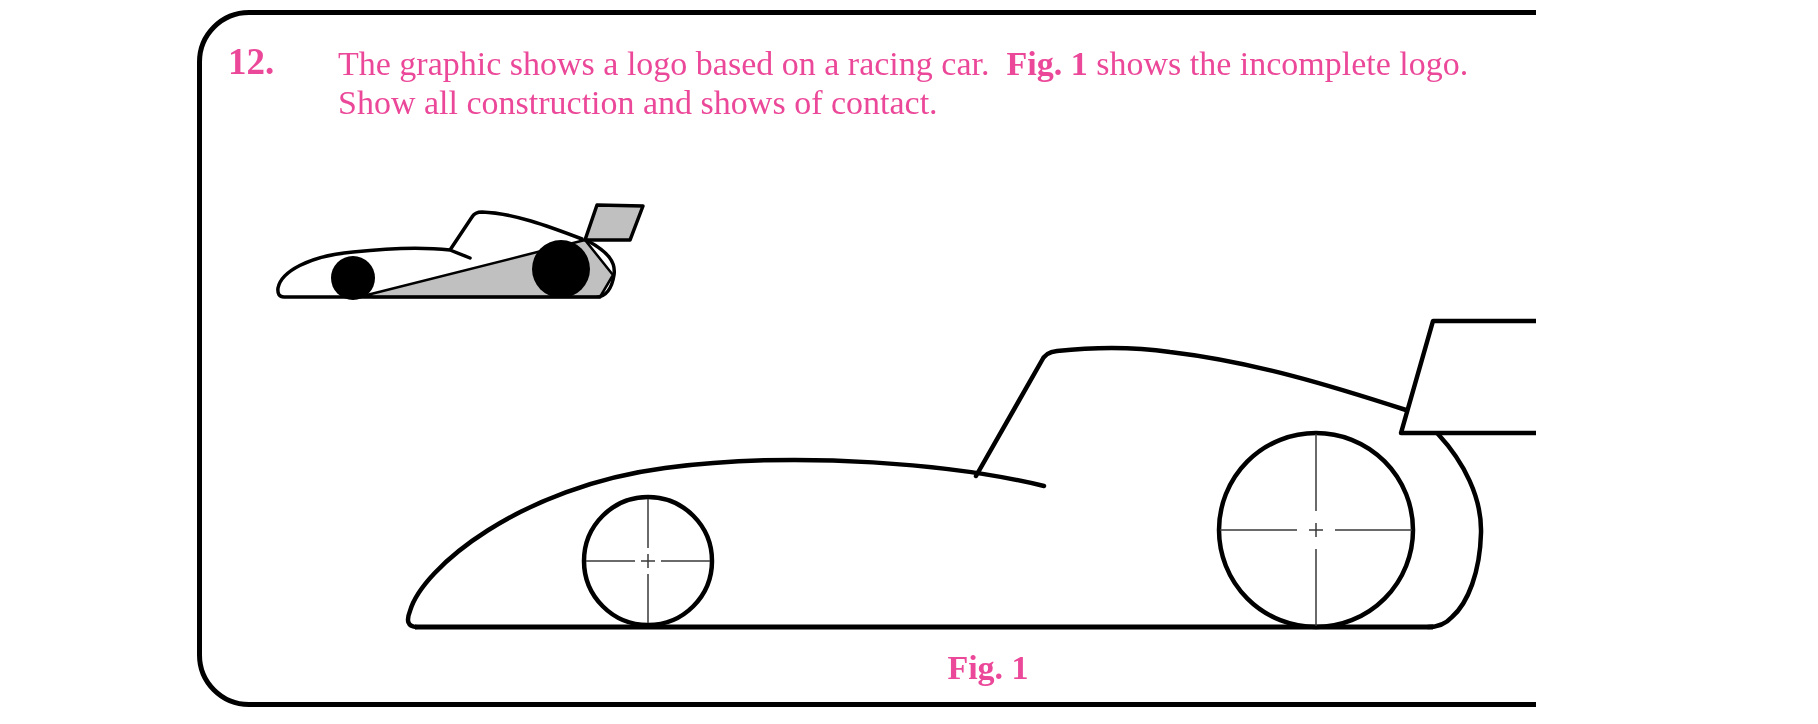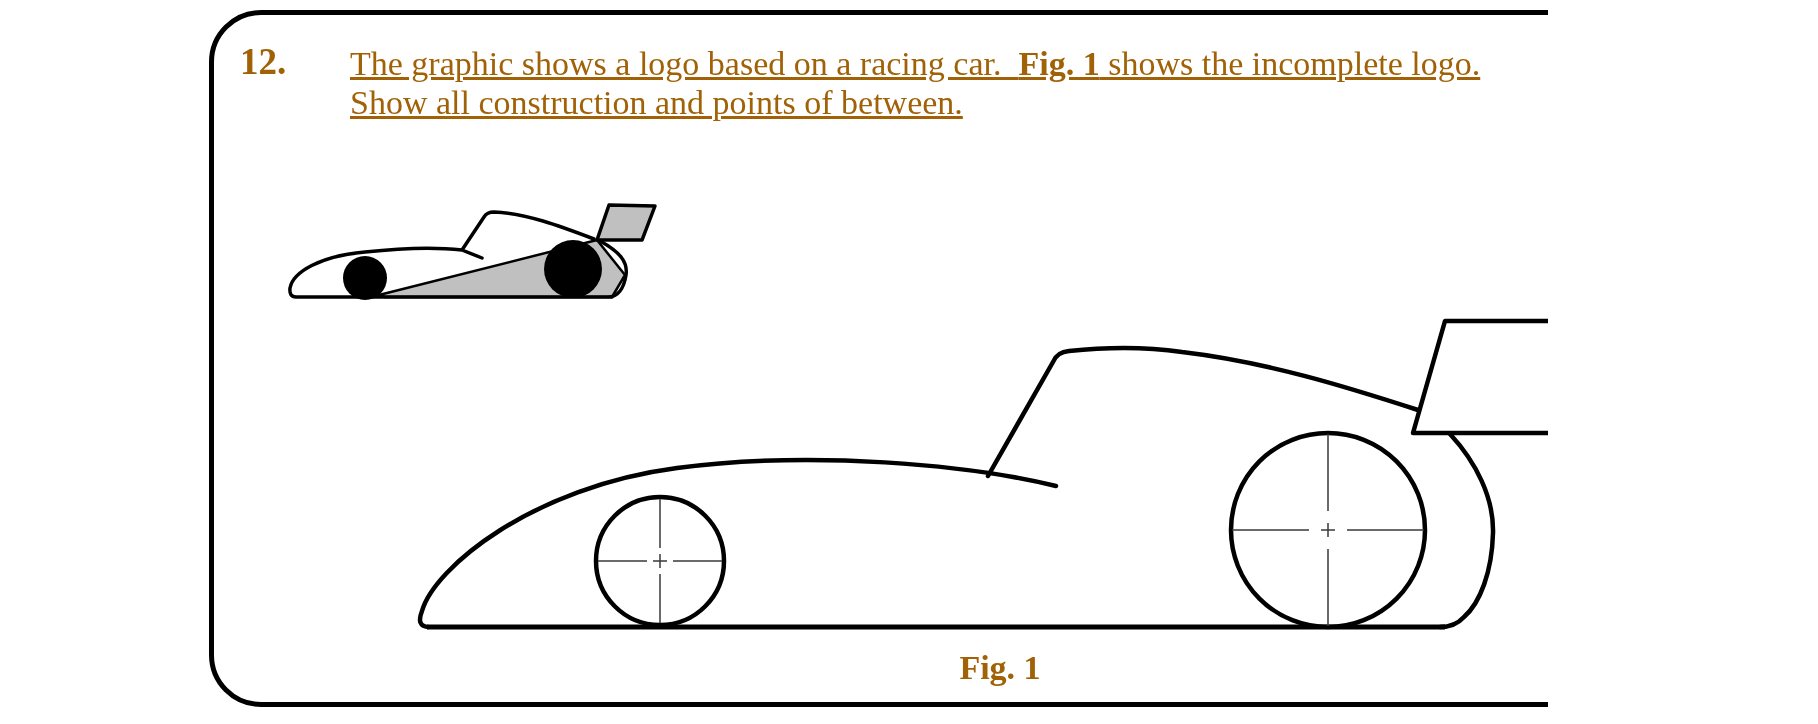--- a/index.html
+++ b/index.html
@@ -6,23 +6,22 @@
     margin: 0;
     padding: 0;
     background: #ffffff;
   }
   .canvas {
     position: relative;
     width: 1536px;
     height: 724px;
     background: #ffffff;
     font-family: "Liberation Serif", "DejaVu Serif", serif;
-    color: #a16207;
+    color: #ec4899;
     overflow: hidden;
-    margin-left: 12px;
   }
   .frame {
     position: absolute;
     left: 197px;
     top: 10px;
     width: 1423px;
     height: 697px;
     border: 5px solid #000;
     border-radius: 52px;
     box-sizing: border-box;
@@ -37,21 +36,20 @@
     line-height: 39px;
     white-space: pre;
   }
   .qtext {
     position: absolute;
     left: 338px;
     top: 44px;
     width: 1210px;
     font-size: 34px;
     line-height: 39px;
-    text-decoration: underline;
   }
   .qline { white-space: pre-wrap; }
   .b { font-weight: bold; }
   .logo-thumb {
     position: absolute;
     left: 276px;
     top: 196px;
   }
   .fig-main {
     position: absolute;
@@ -72,21 +70,21 @@
 <body>
 
 <div class="canvas">
 
   <div class="frame"></div>
 
   <div class="qnum">12.</div>
 
   <div class="qtext">
     <div class="qline"><span>The graphic shows a logo based on a racing car.  </span><span class="b">Fig. 1</span><span> shows the incomplete logo.</span></div>
-    <div class="qline">Show all construction and points of between.</div>
+    <div class="qline">Show all construction and shows of contact.</div>
   </div>
 
   <svg class="logo-thumb" width="376" height="112" viewBox="0 0 376 112">
 
     <path d="M 91 99 L 309 44 L 337 79 L 324 101 L 97 101 Z" fill="#c0c0c0" stroke="#000" stroke-width="2.5" stroke-linejoin="round"></path>
 
     <circle cx="77" cy="82" r="22" fill="#000"></circle>
     <circle cx="285" cy="73" r="29" fill="#000"></circle>
 
     <path d="M 8 101 H 324 M 8 101 Q 1 101 2 92 C 5 76 32 60 77 56 C 122 51 157 52 174 54 L 194 62 M 174 54 L 196 21 Q 199 16 206 16 C 237 17 272 30 306 43 M 312 45 C 332 56 340 66 338 79 C 336 92 330 101 320 101" fill="none" stroke="#000" stroke-width="3.5" stroke-linecap="round" stroke-linejoin="round"></path>

